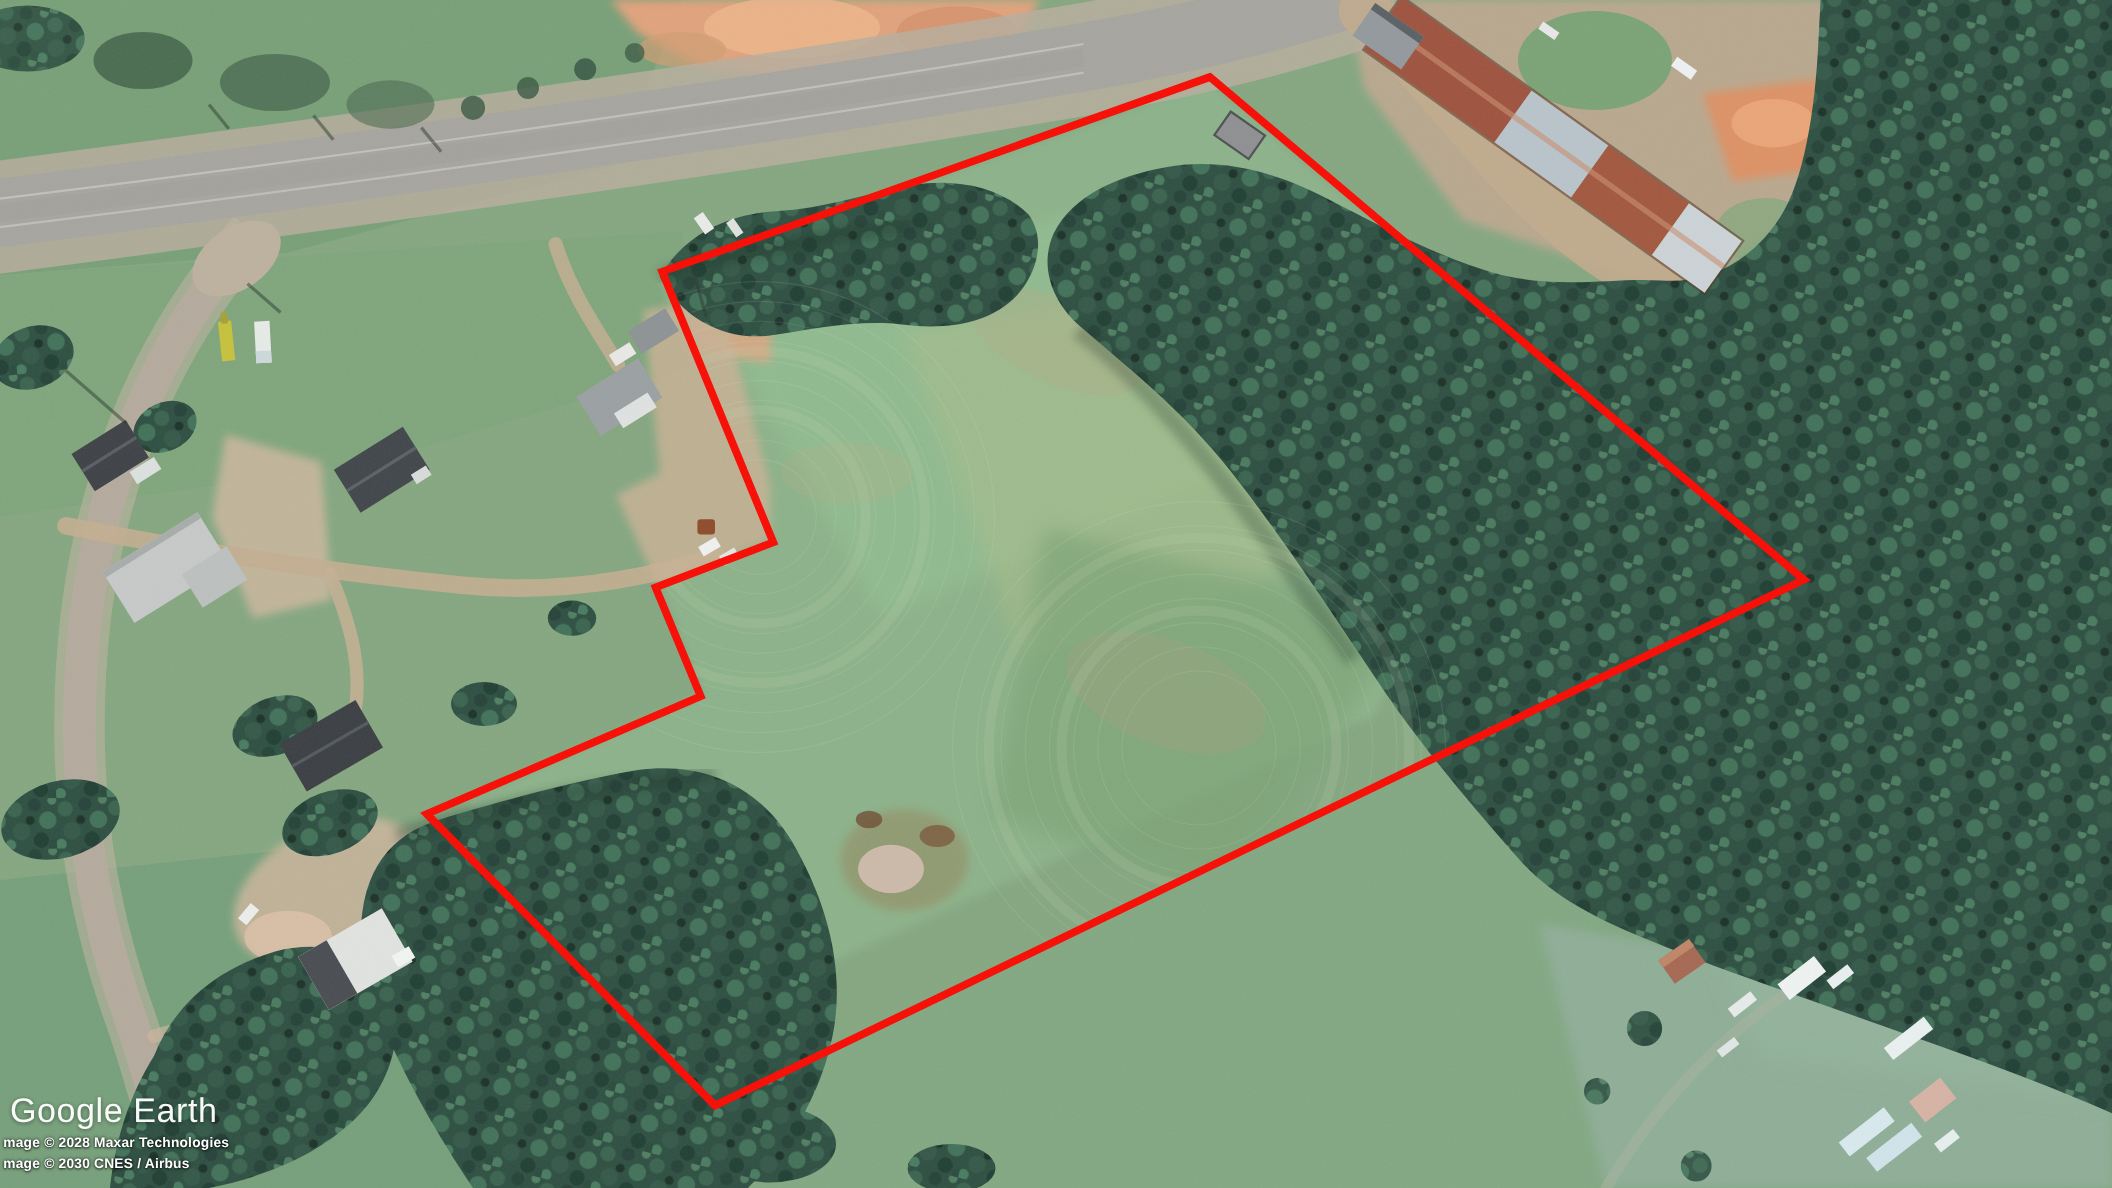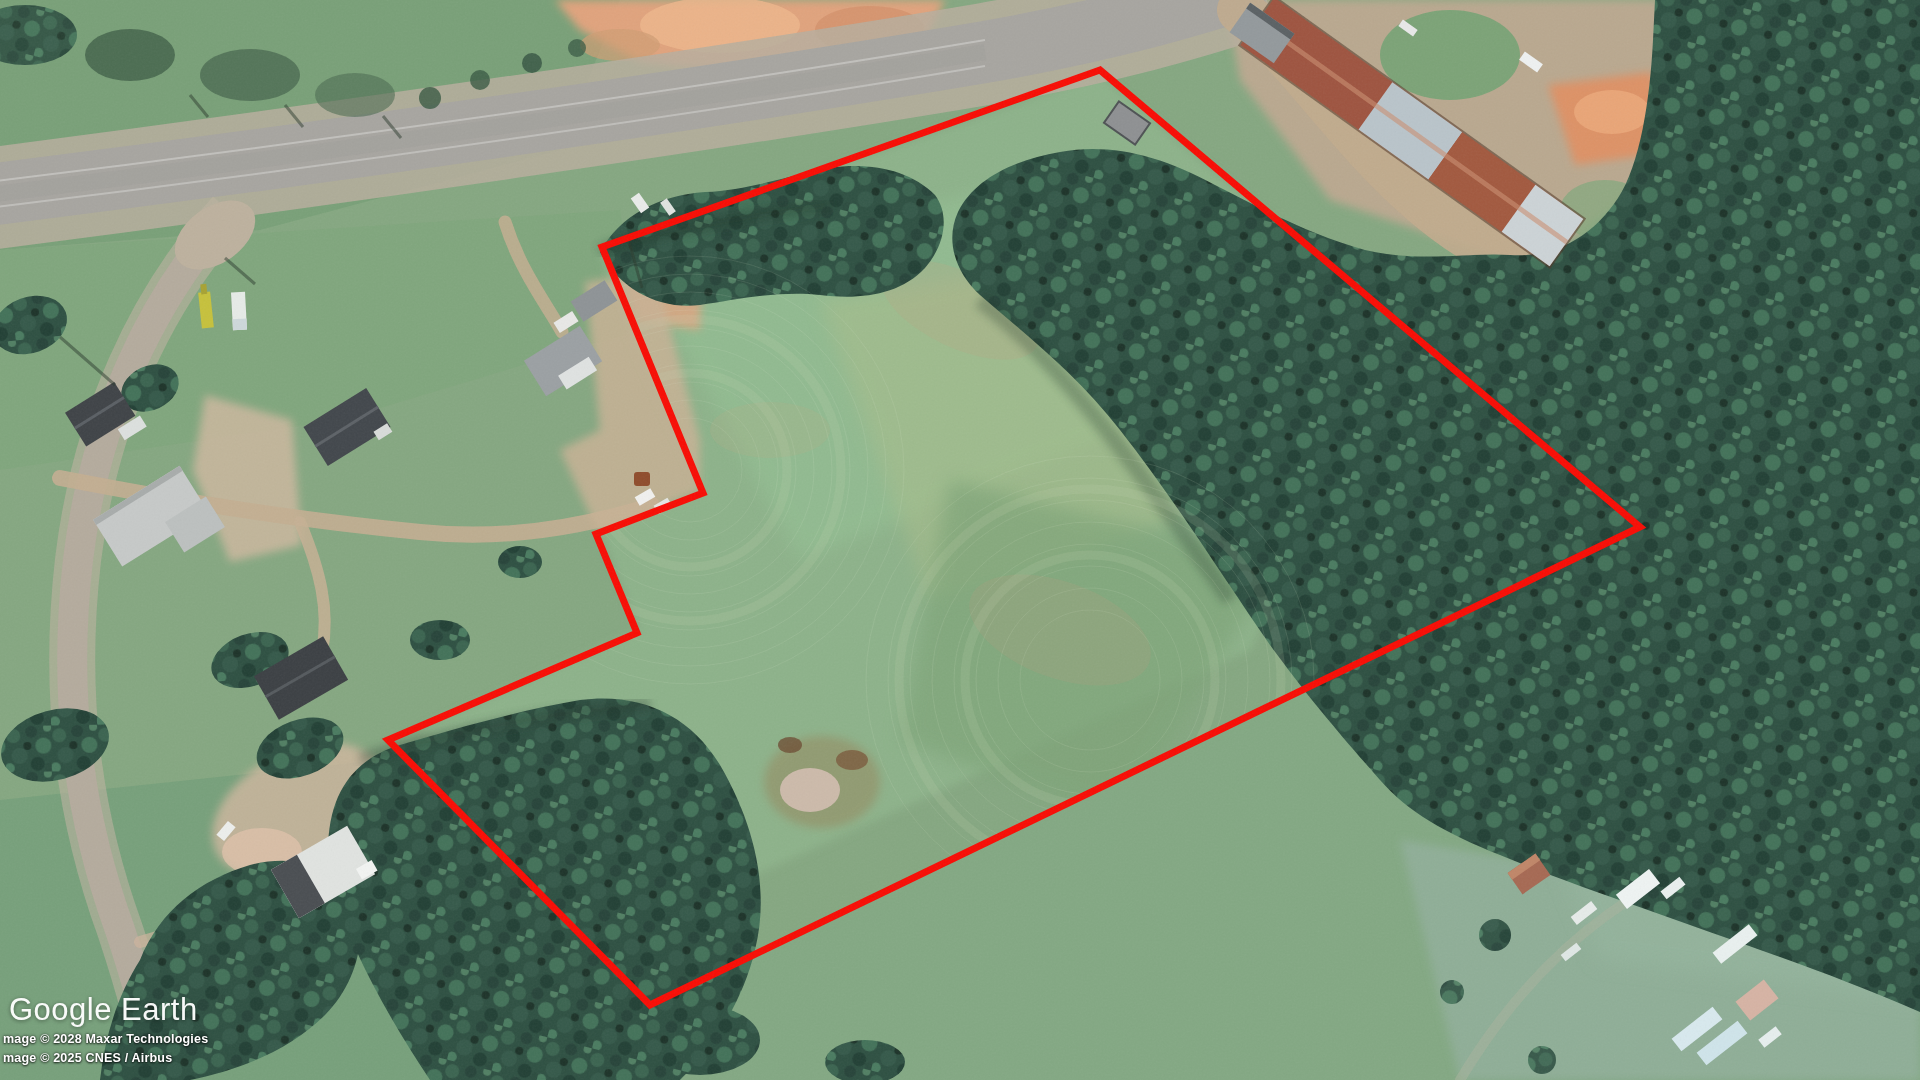--- a/index.html
+++ b/index.html
@@ -330,16 +330,16 @@
   </g>
 
   <polygon points="1100,70 602,247 703,493 596,534 637,633 388,740 650,1005 1640,527" fill="none" stroke="#f80c04" stroke-width="7" stroke-linejoin="miter"></polygon>
 
   <rect width="1920" height="1080" filter="url(#grain)" opacity=".06"></rect>
 </svg>
 
 <div class="ge-logo">Google Earth</div>
 <div class="attrib">
   <div>mage © 2028 Maxar Technologies</div>
-  <div>mage © 2025 CNES / Airbus</div>
+  <div>mage © 2030 CNES / Airbus</div>
 </div>
 
 </div>
 
 </body></html>

